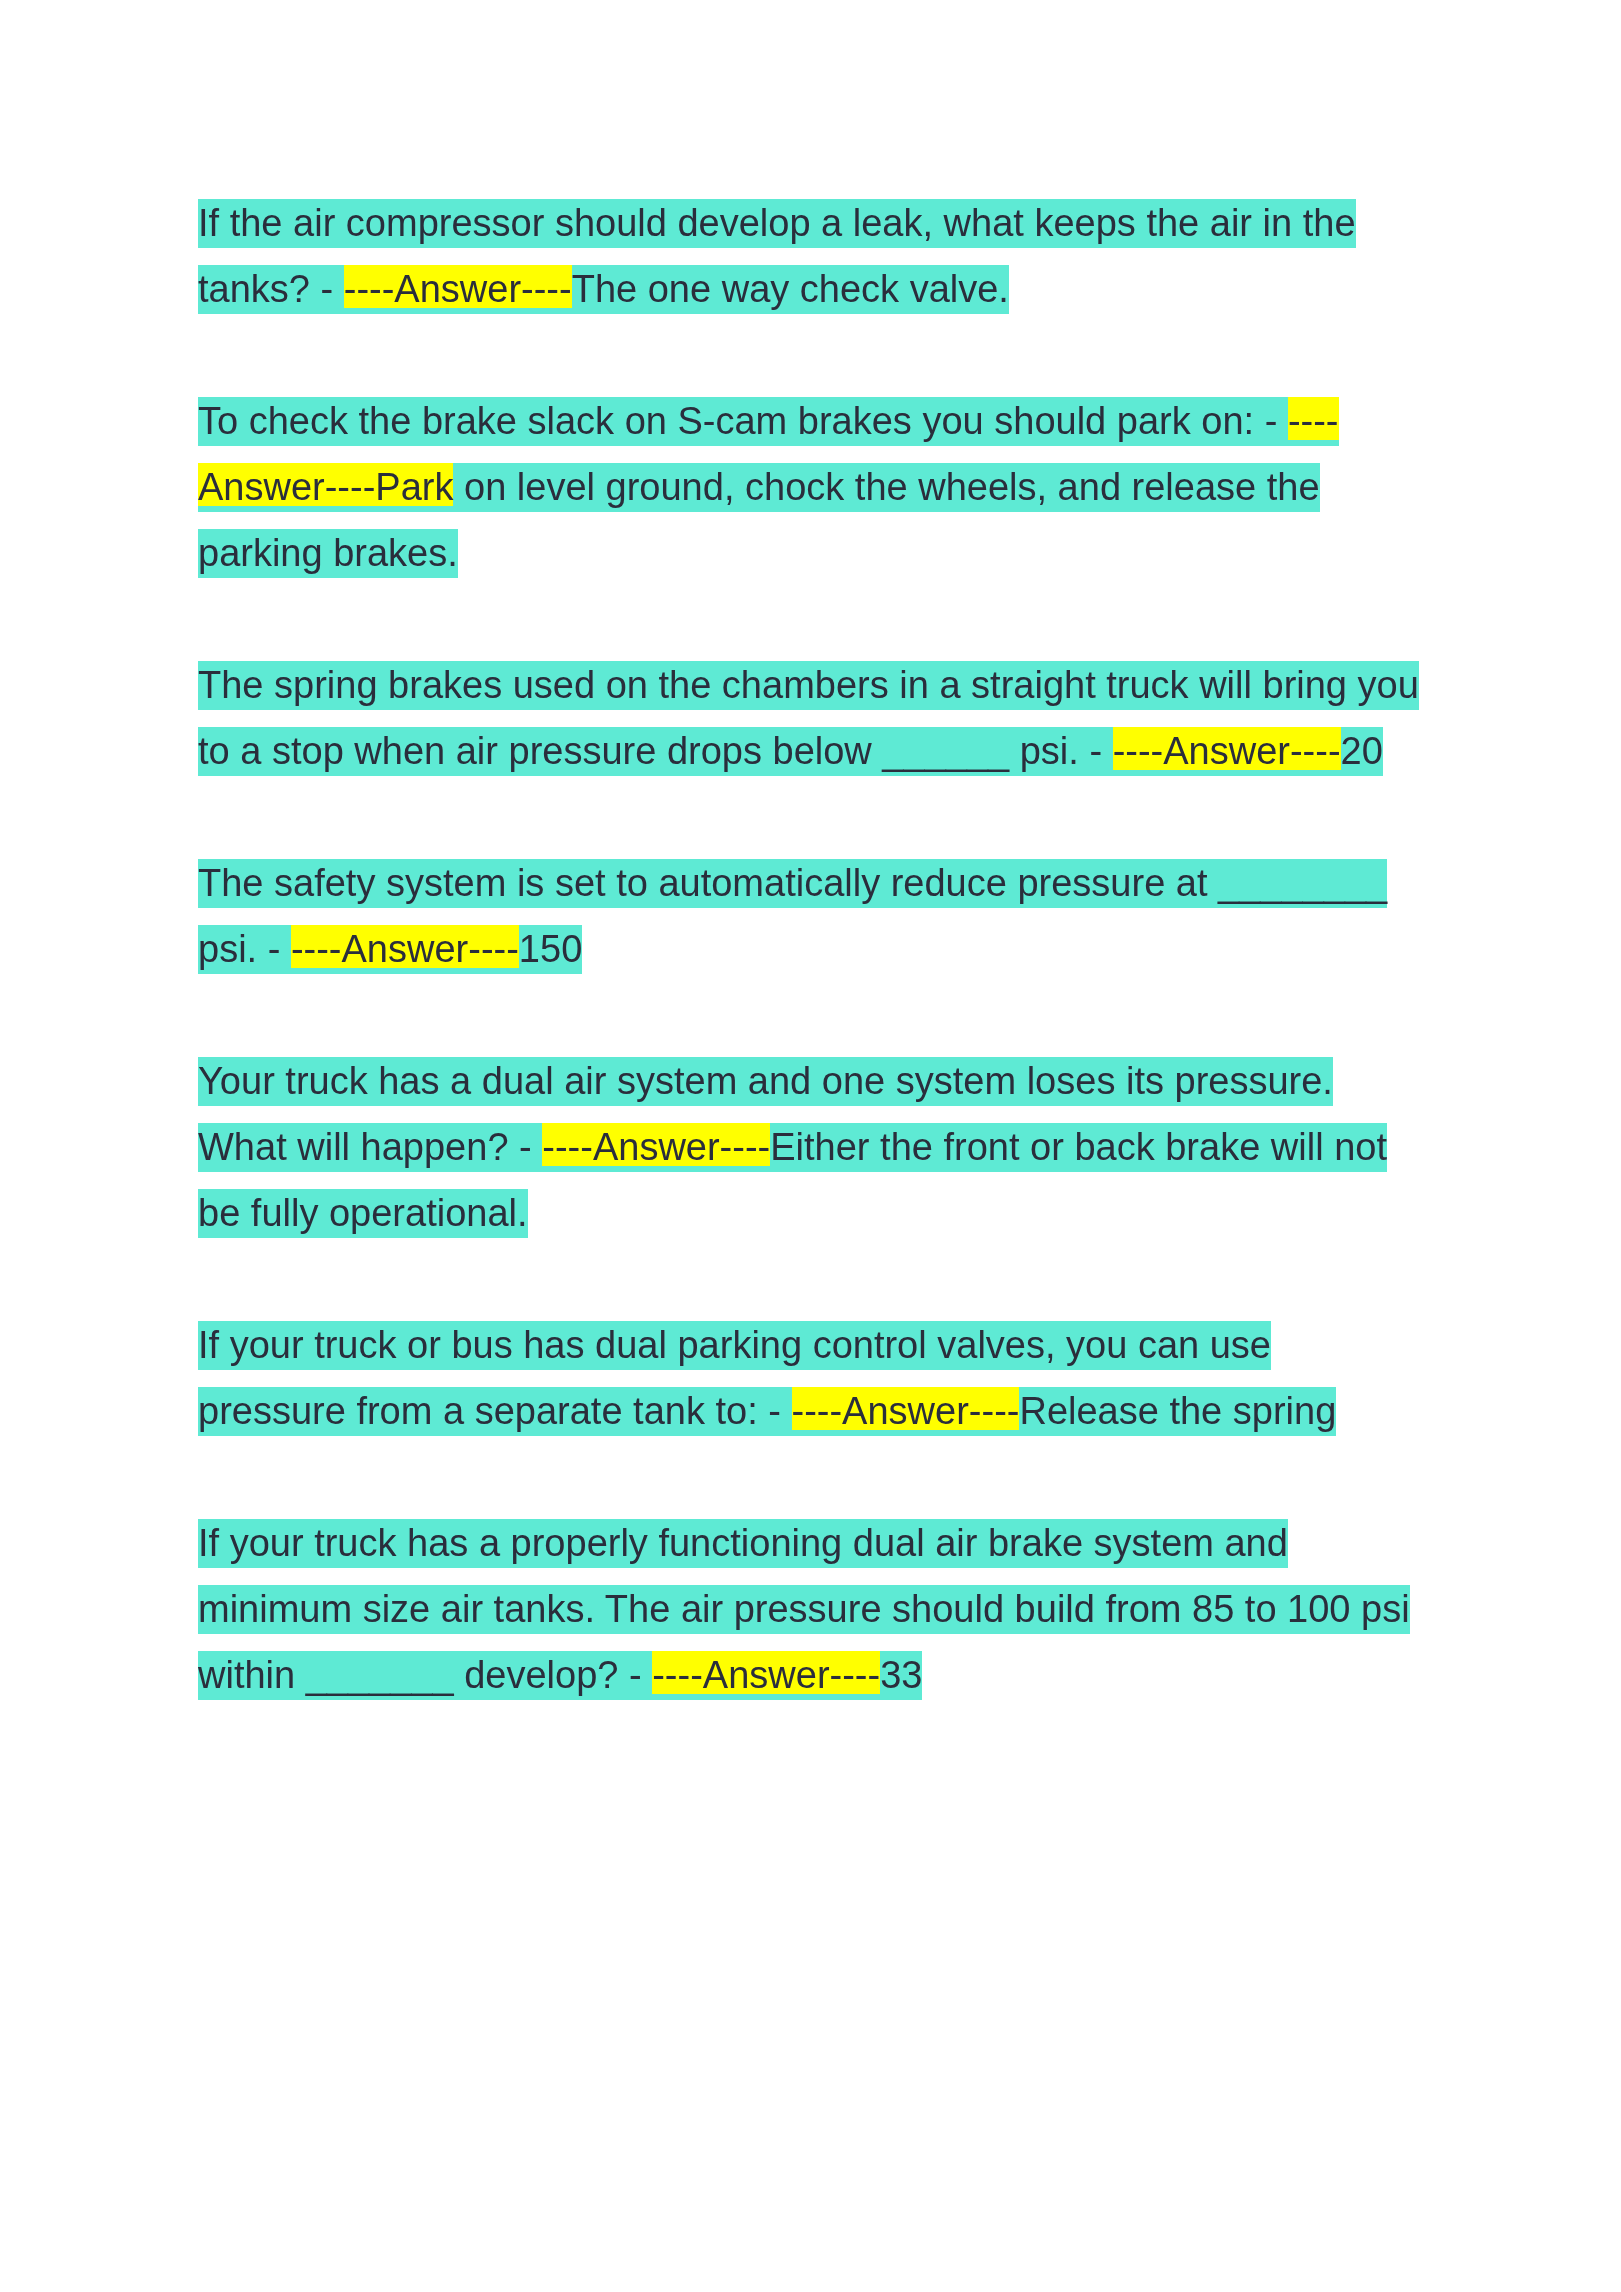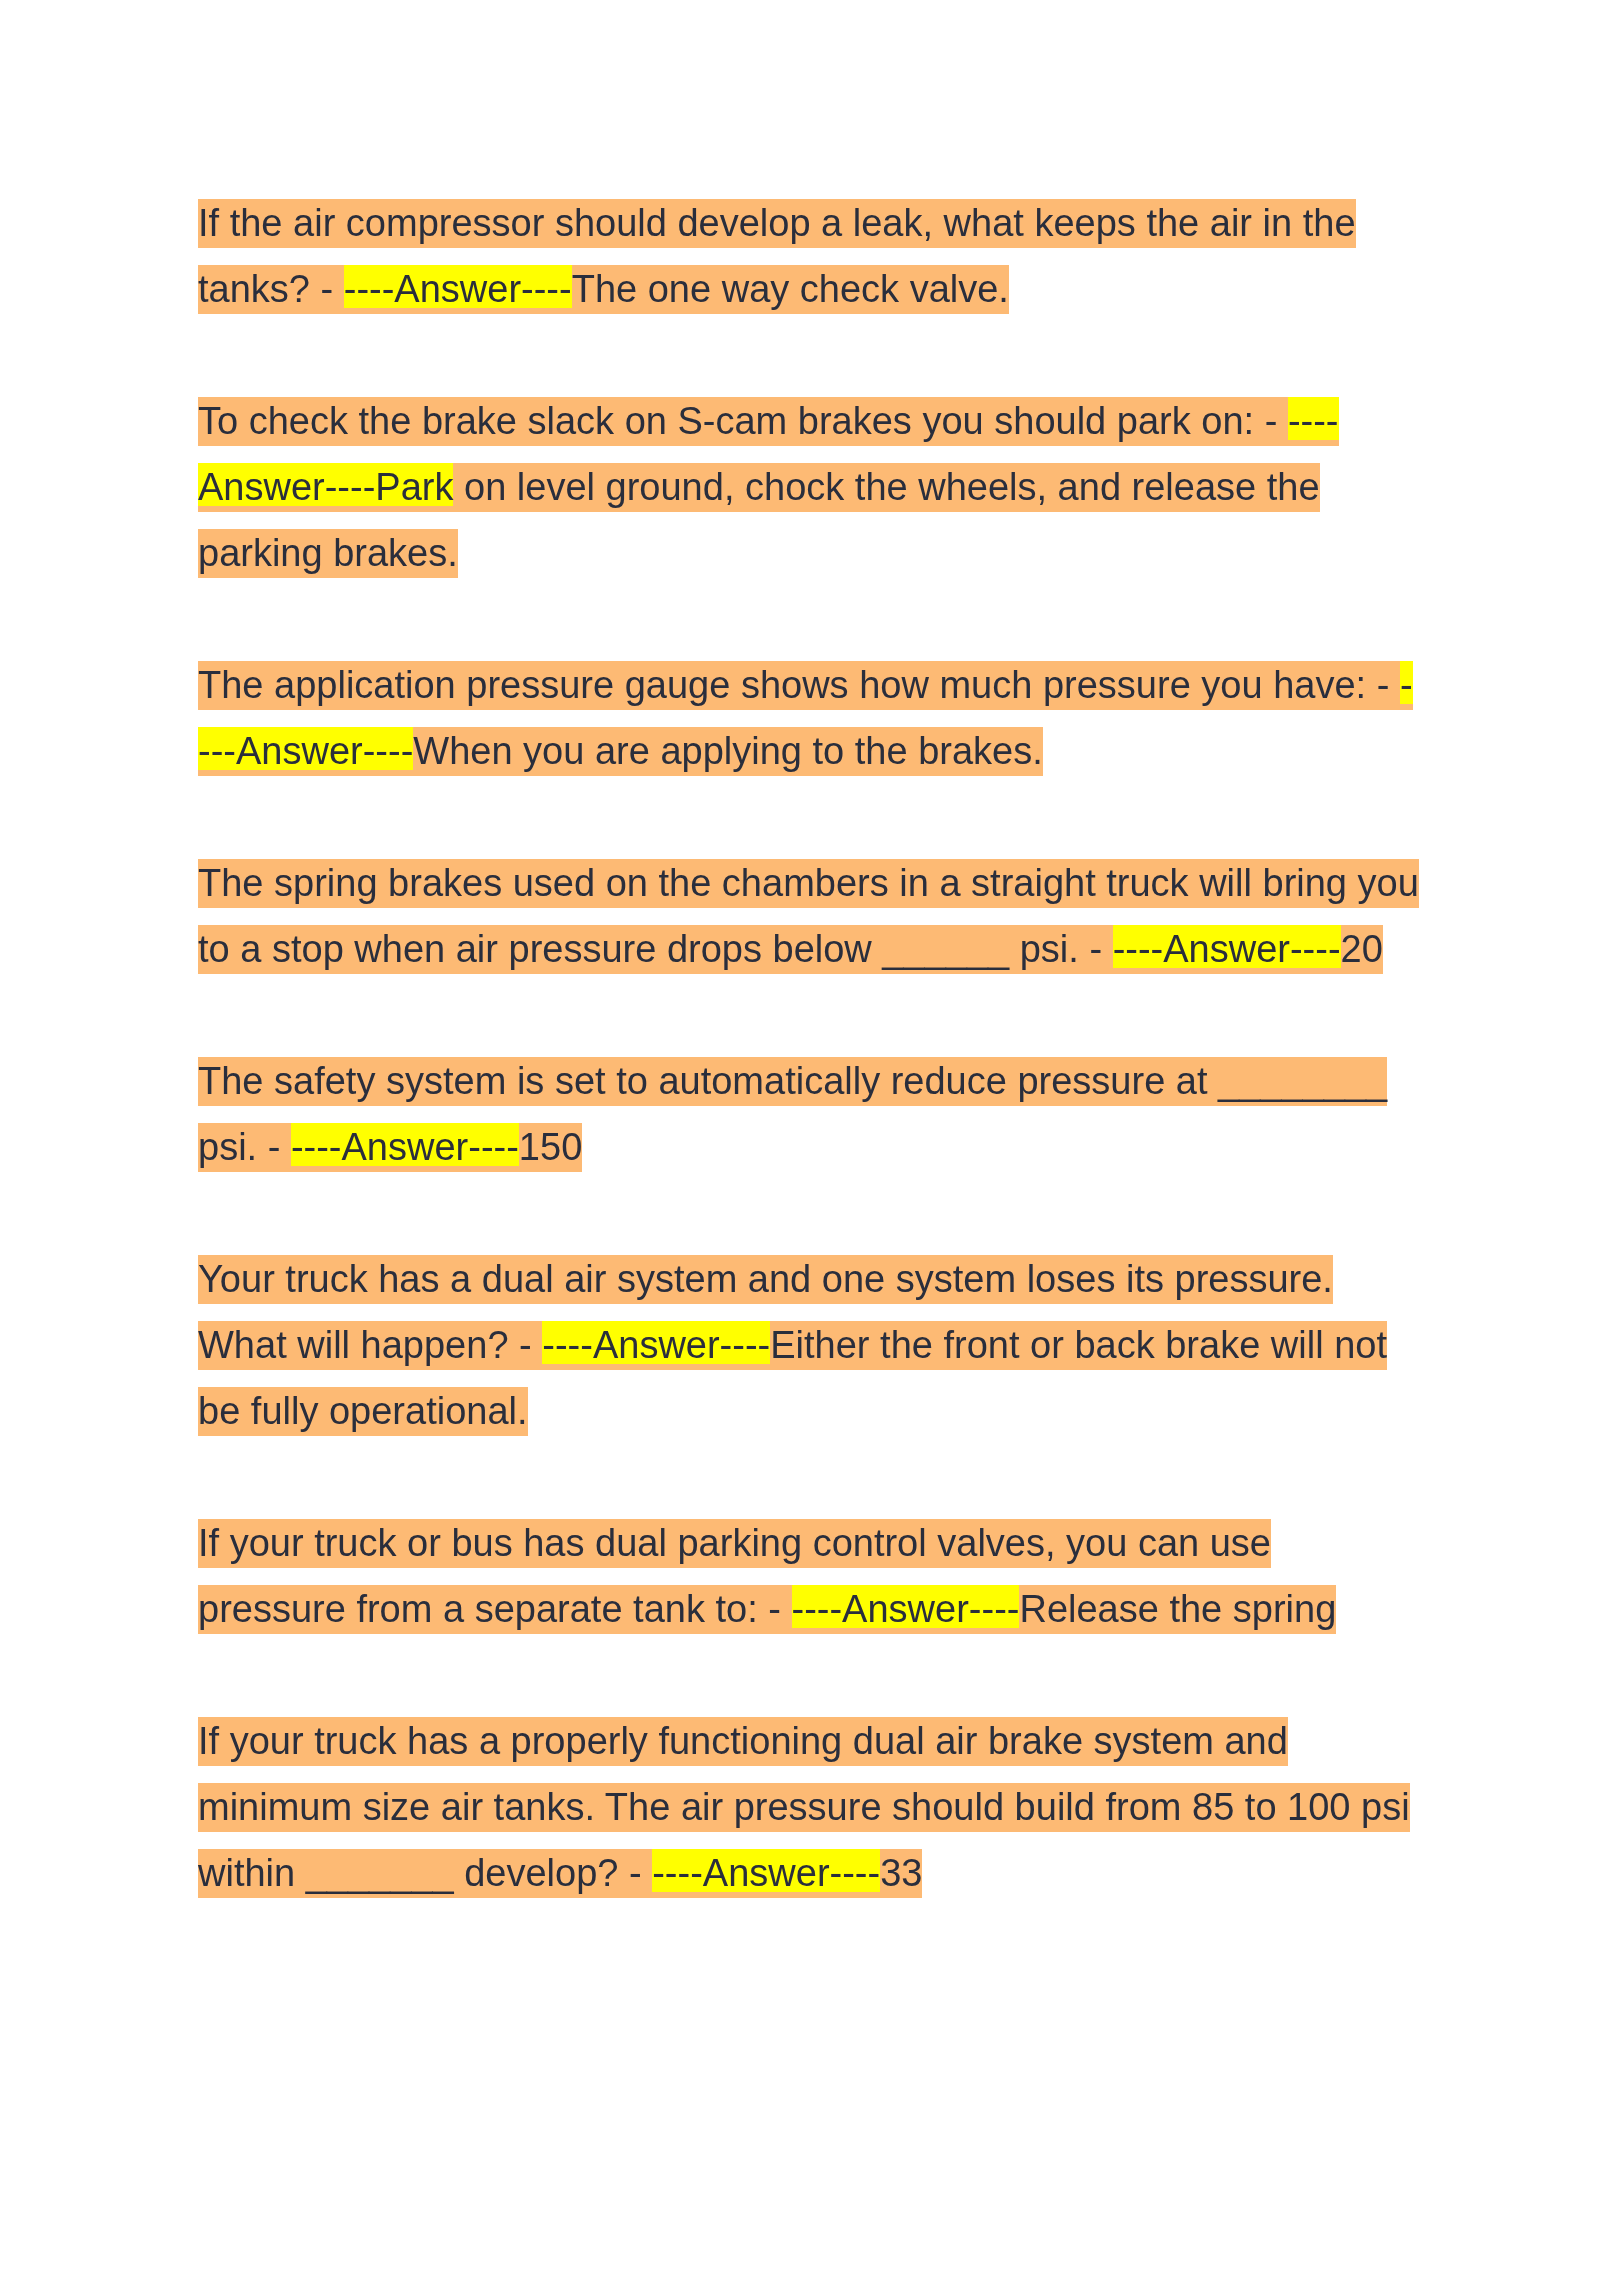--- a/index.html
+++ b/index.html
@@ -7,41 +7,37 @@
   .page {
     position: absolute; left: 198px; top: 188px; width: 1274px;
     font-family: "Liberation Sans", sans-serif;
     font-size: 38px; color: #2a2e3c;
   }
   .qa { margin: 0 0 66px 0; }
   .line {
     display: block; height: 66px; line-height: 66px; white-space: pre;
   }
   .line > .bg {
-    background: #fdba74; display: inline-block; line-height: 49px; height: 49px;
+    background: #5eead4; display: inline-block; line-height: 49px; height: 49px;
     vertical-align: middle;
   }
   .hl { background: #ffff00; display: inline-block; height: 43px; line-height: 49px; }
 </style>
 </head>
 <body>
 
 <div class="page" id="doc">
     <div class="qa">
       <div class="line"><span class="bg"><span>If the air compressor should develop a leak, what keeps the air in the</span></span></div>
       <div class="line"><span class="bg"><span>tanks? - </span><span class="hl">----Answer----</span><span>The one way check valve.</span></span></div>
     </div>
     <div class="qa">
       <div class="line"><span class="bg"><span>To check the brake slack on S-cam brakes you should park on: - </span><span class="hl">----</span></span></div>
       <div class="line"><span class="bg"><span class="hl">Answer----Park</span><span> on level ground, chock the wheels, and release the</span></span></div>
       <div class="line"><span class="bg"><span>parking brakes.</span></span></div>
-    </div>
-    <div class="qa">
-      <div class="line"><span class="bg"><span>The application pressure gauge shows how much pressure you have: - </span><span class="hl">-</span></span></div>
-      <div class="line"><span class="bg"><span class="hl">---Answer----</span><span>When you are applying to the brakes.</span></span></div>
     </div>
     <div class="qa">
       <div class="line"><span class="bg"><span>The spring brakes used on the chambers in a straight truck will bring you</span></span></div>
       <div class="line"><span class="bg"><span>to a stop when air pressure drops below ______ psi. - </span><span class="hl">----Answer----</span><span>20</span></span></div>
     </div>
     <div class="qa">
       <div class="line"><span class="bg"><span>The safety system is set to automatically reduce pressure at ________</span></span></div>
       <div class="line"><span class="bg"><span>psi. - </span><span class="hl">----Answer----</span><span>150</span></span></div>
     </div>
     <div class="qa">

